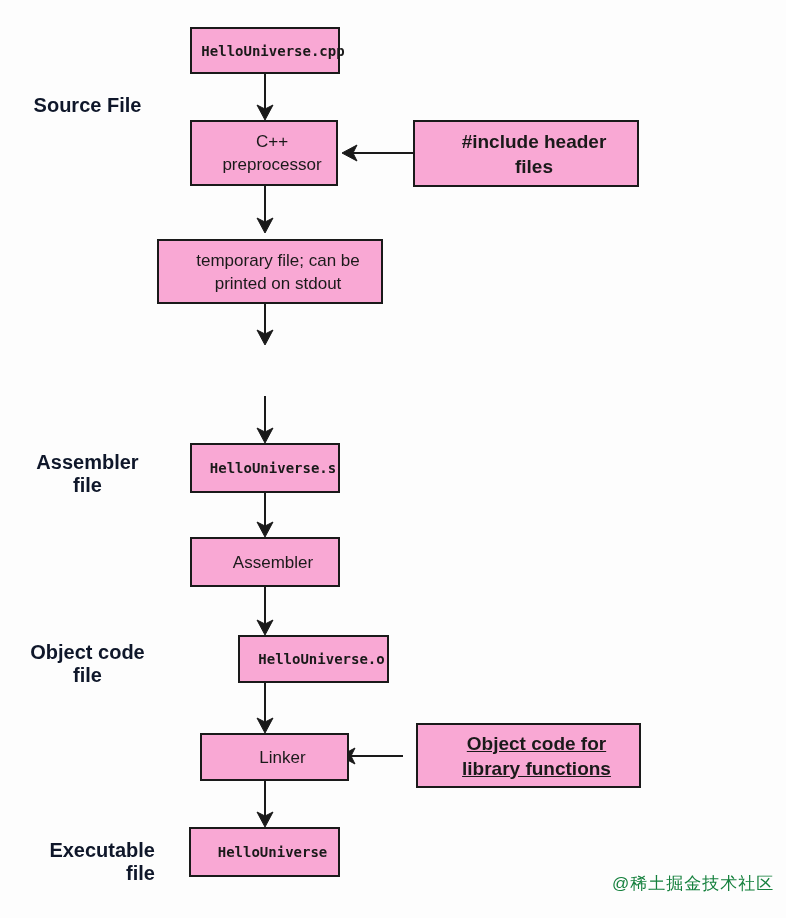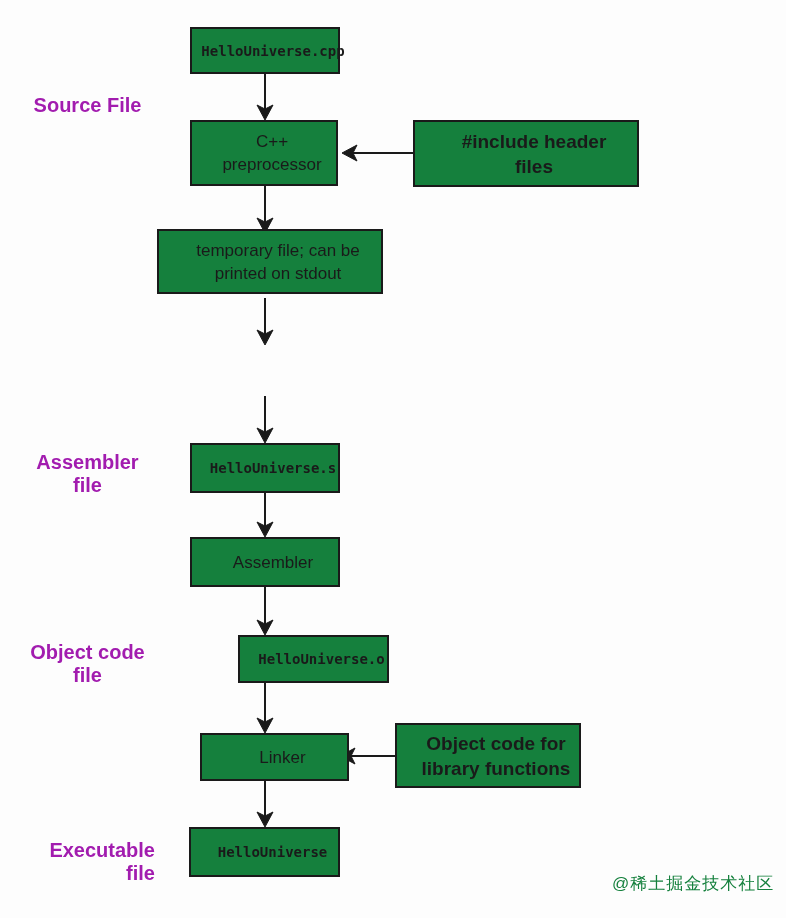--- a/index.html
+++ b/index.html
@@ -16,21 +16,21 @@
   .arrows {
     position: absolute;
     left: 0; top: 0;
     width: 786px; height: 918px;
     pointer-events: none;
   }
   .box {
     position: absolute;
     box-sizing: border-box;
     border: 2px solid #1a1a1a;
-    background: #15803d;
+    background: #f9a8d4;
     display: flex;
     flex-direction: column;
     align-items: center;
     justify-content: center;
     text-align: center;
     padding-left: 16px;
   }
   .mono {
     font-family: "DejaVu Sans Mono", monospace;
     font-weight: bold;
@@ -45,21 +45,21 @@
     font-weight: bold;
     font-size: 19px;
     line-height: 25px;
   }
   .side-label {
     position: absolute;
     font-weight: bold;
     font-size: 20px;
     line-height: 23px;
     text-align: center;
-    color: #a21caf;
+    color: #0f172a;
   }
   .watermark {
     position: absolute;
     left: 612px;
     top: 872px;
     width: 160px;
     font-size: 17px;
     letter-spacing: 1px;
     color: #15803d;
     text-align: left;
@@ -135,21 +135,21 @@
 
   <div class="box mono" style="left:190px; top:27px; width:150px; height:47px;">
     <span>HelloUniverse.cpp</span>
   </div>
 
   <div class="box proc" style="left:190px; top:120px; width:148px; height:66px;">
     <div>C++</div>
     <div>preprocessor</div>
   </div>
 
-  <div class="box proc" style="left:157px; top:229px; width:226px; height:65px;">
+  <div class="box proc" style="left:157px; top:239px; width:226px; height:65px;">
     <div>temporary file; can be</div>
     <div>printed on stdout</div>
   </div>
 
 
   <div class="box mono" style="left:190px; top:443px; width:150px; height:50px;">
     <span>HelloUniverse.s</span>
   </div>
 
   <div class="box proc" style="left:190px; top:537px; width:150px; height:50px;">
@@ -166,21 +166,21 @@
 
   <div class="box mono" style="left:189px; top:827px; width:151px; height:50px;">
     <span>HelloUniverse</span>
   </div>
 
   <div class="box side-box" style="left:413px; top:120px; width:226px; height:67px;">
     <div>#include header</div>
     <div>files</div>
   </div>
 
-  <div class="box side-box" style="left:395px; top:723px; width:186px; height:65px;">
+  <div class="box side-box" style="left:416px; top:723px; width:225px; height:65px;text-decoration:underline;">
     <div>Object code for</div>
     <div>library functions</div>
   </div>
 
   <div class="watermark">
     <span>@稀土掘金技术社区</span>
   </div>
 
 </div>
 

